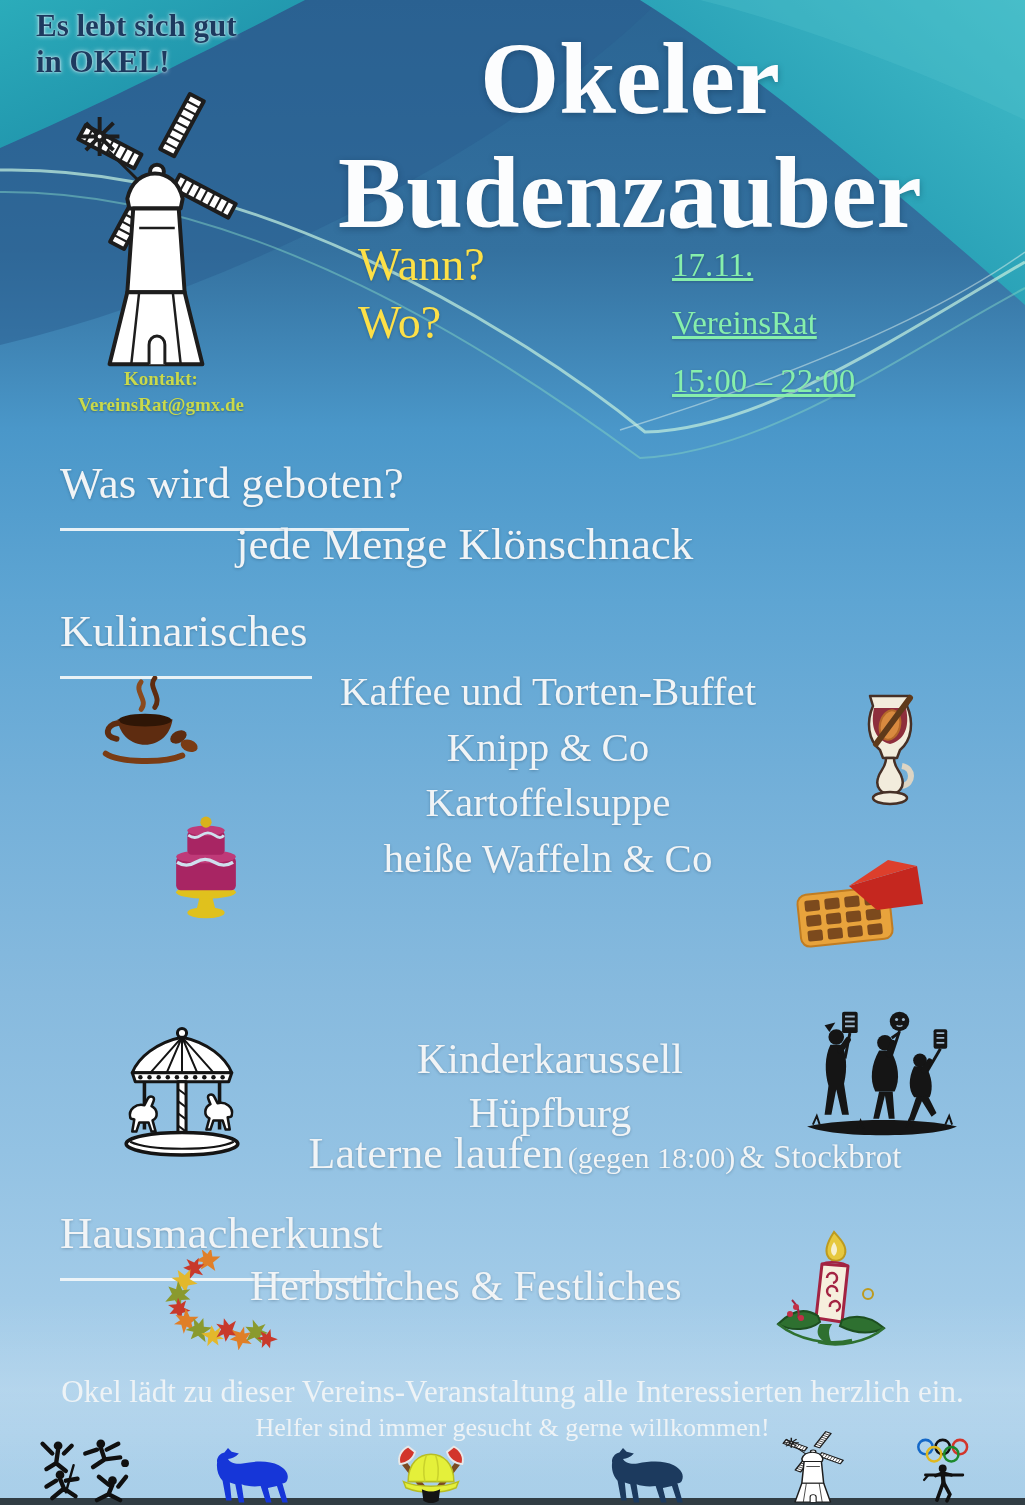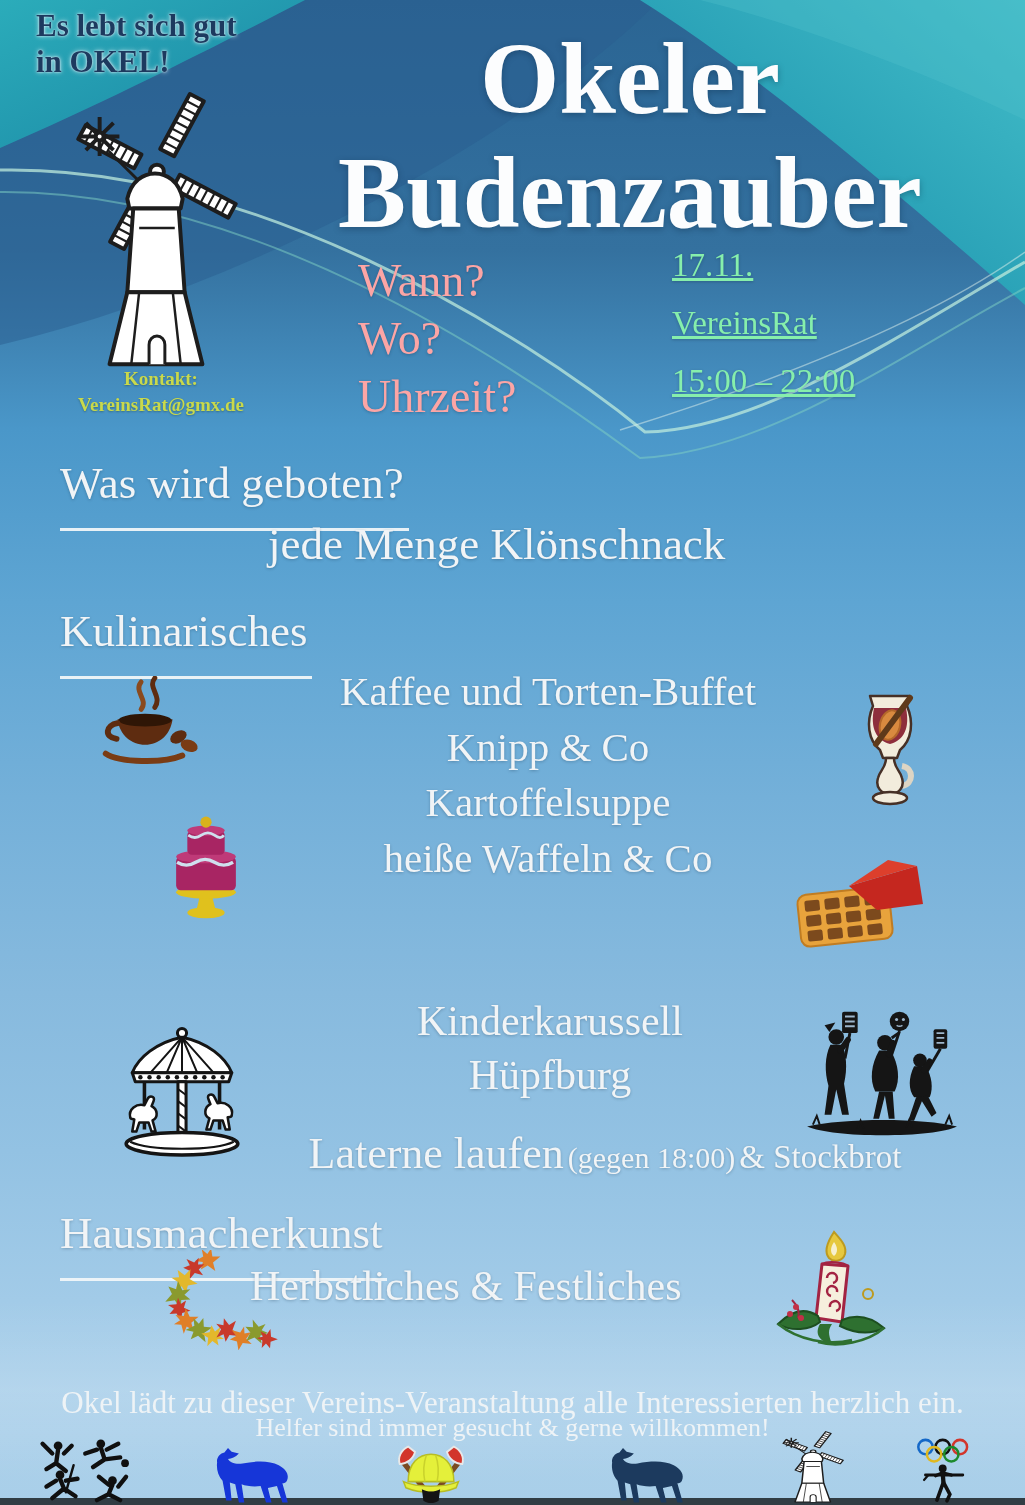--- a/index.html
+++ b/index.html
@@ -12,28 +12,28 @@
   .abs{position:absolute;}
   .wtxt{color:#f1f4f6;text-shadow:0 1px 3px rgba(15,40,60,.28);}
   .badge{left:36px;top:8px;width:250px;text-align:left;font-weight:bold;font-size:31px;line-height:36px;
          color:#1d3a5f;text-shadow:0 0 5px rgba(230,245,250,.85),0 0 2px rgba(230,245,250,.9);}
   .contact{left:28px;top:366px;width:266px;text-align:center;font-weight:bold;font-size:19px;line-height:26px;
            color:#c9d94b;text-shadow:0 1px 2px rgba(20,40,20,.35);}
   .title-line{left:235px;width:790px;text-align:center;font-weight:bold;color:#fcfdfe;
               text-shadow:0 2px 6px rgba(10,35,60,.35);}
   .title-1{top:14px;font-size:102px;line-height:106px;margin-top:12px;}
   .title-2{top:140px;font-size:102px;line-height:106px;}
-  .qa-label{left:358px;font-size:46px;line-height:50px;color:#fca5a5;text-shadow:0 1px 3px rgba(15,40,60,.3);margin-top:16px;}
+  .qa-label{left:358px;font-size:46px;line-height:50px;color:#fde047;text-shadow:0 1px 3px rgba(15,40,60,.3);}
   .qa-value{left:672px;font-size:33px;line-height:50px;color:#86efac;text-shadow:0 1px 3px rgba(15,40,60,.3);text-decoration:underline;}
   .heading{font-size:45px;line-height:50px;border-bottom:3px solid rgba(243,247,249,.93);padding:0 5px 20px 0;}
   .big-item{font-size:41px;line-height:55.5px;}
   .laterne-main{font-size:44px;}
   .laterne-note{font-size:30px;}
   .laterne-suffix{font-size:33px;}
-  .footer1{left:0;top:1374px;width:1025px;text-align:center;font-size:31px;color:#eef3f6;margin-top:11px;}
+  .footer1{left:0;top:1374px;width:1025px;text-align:center;font-size:31px;color:#eef3f6;}
   .footer2{left:0;top:1413px;width:1025px;text-align:center;font-size:26px;color:#eef3f6;}
   .icon svg{display:block;width:100%;height:100%;}
 </style>
 </head>
 <body>
 
 <div class="poster">
 
   <svg class="bg" viewBox="0 0 1025 1505" preserveAspectRatio="none">
     <defs>
@@ -335,27 +335,26 @@
     <div>VereinsRat@gmx.de</div>
   </div>
 
   <div class="abs title-line title-1">Okeler</div>
   <div class="abs title-line title-2">Budenzauber</div>
 
   <div class="abs qa-label" style="top:240px;">Wann?</div>
   <div class="abs qa-value" style="top:240px;">17.11.</div>
   <div class="abs qa-label" style="top:298px;">Wo?</div>
   <div class="abs qa-value" style="top:298px;">VereinsRat</div>
-  <div class="abs qa-label" style="top:356px;">Uhrzeit?</div>
   <div class="abs qa-value" style="top:356px;">15:00 – 22:00</div>
 
   <div class="abs wtxt" style="left:60px;top:458px;">
     <span class="heading">Was wird geboten?</span>
   </div>
-  <div class="abs wtxt" style="left:268px;top:518px;font-size:45px;">jede Menge Klönschnack</div>
+  <div class="abs wtxt" style="left:236px;top:518px;font-size:45px;">jede Menge Klönschnack</div>
 
   <div class="abs wtxt" style="left:60px;top:606px;">
     <span class="heading">Kulinarisches</span>
   </div>
 
   <div class="abs icon" style="left:92px;top:676px;width:108px;height:110px;">
     <svg viewBox="0 0 110 112">
         <use href="#sym-coffee"></use>
       </svg>
   </div>
@@ -387,21 +386,21 @@
     <svg viewBox="0 0 150 132">
         <use href="#sym-carousel"></use>
       </svg>
   </div>
   <div class="abs icon" style="left:798px;top:1000px;width:168px;height:146px;">
     <svg viewBox="0 0 170 150">
         <use href="#sym-children"></use>
       </svg>
   </div>
 
-  <div class="abs wtxt" style="left:240px;top:994px;width:620px;text-align:center;font-size:42px;line-height:54px;">
+  <div class="abs wtxt" style="left:240px;top:1032px;width:620px;text-align:center;font-size:42px;line-height:54px;">
     <div>Kinderkarussell</div>
     <div>Hüpfburg</div>
   </div>
 
   <div class="abs wtxt" style="left:205px;top:1128px;width:800px;text-align:center;">
     <span class="laterne-main">Laterne laufen</span>
     <span class="laterne-note">(gegen 18:00)</span>
     <span class="laterne-suffix">&amp; Stockbrot</span>
   </div>
 

